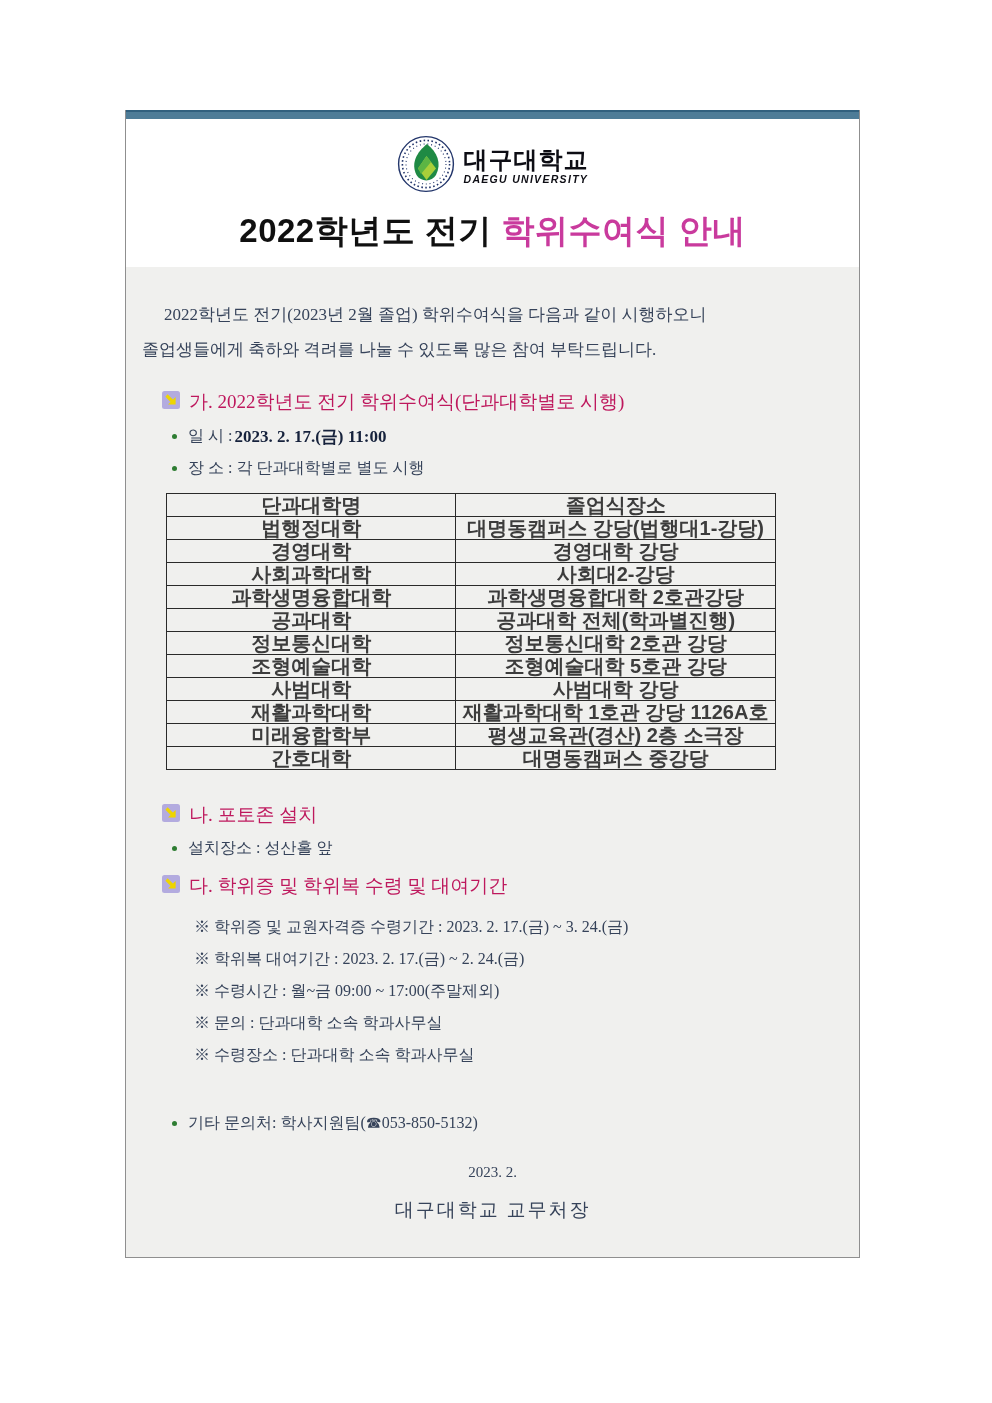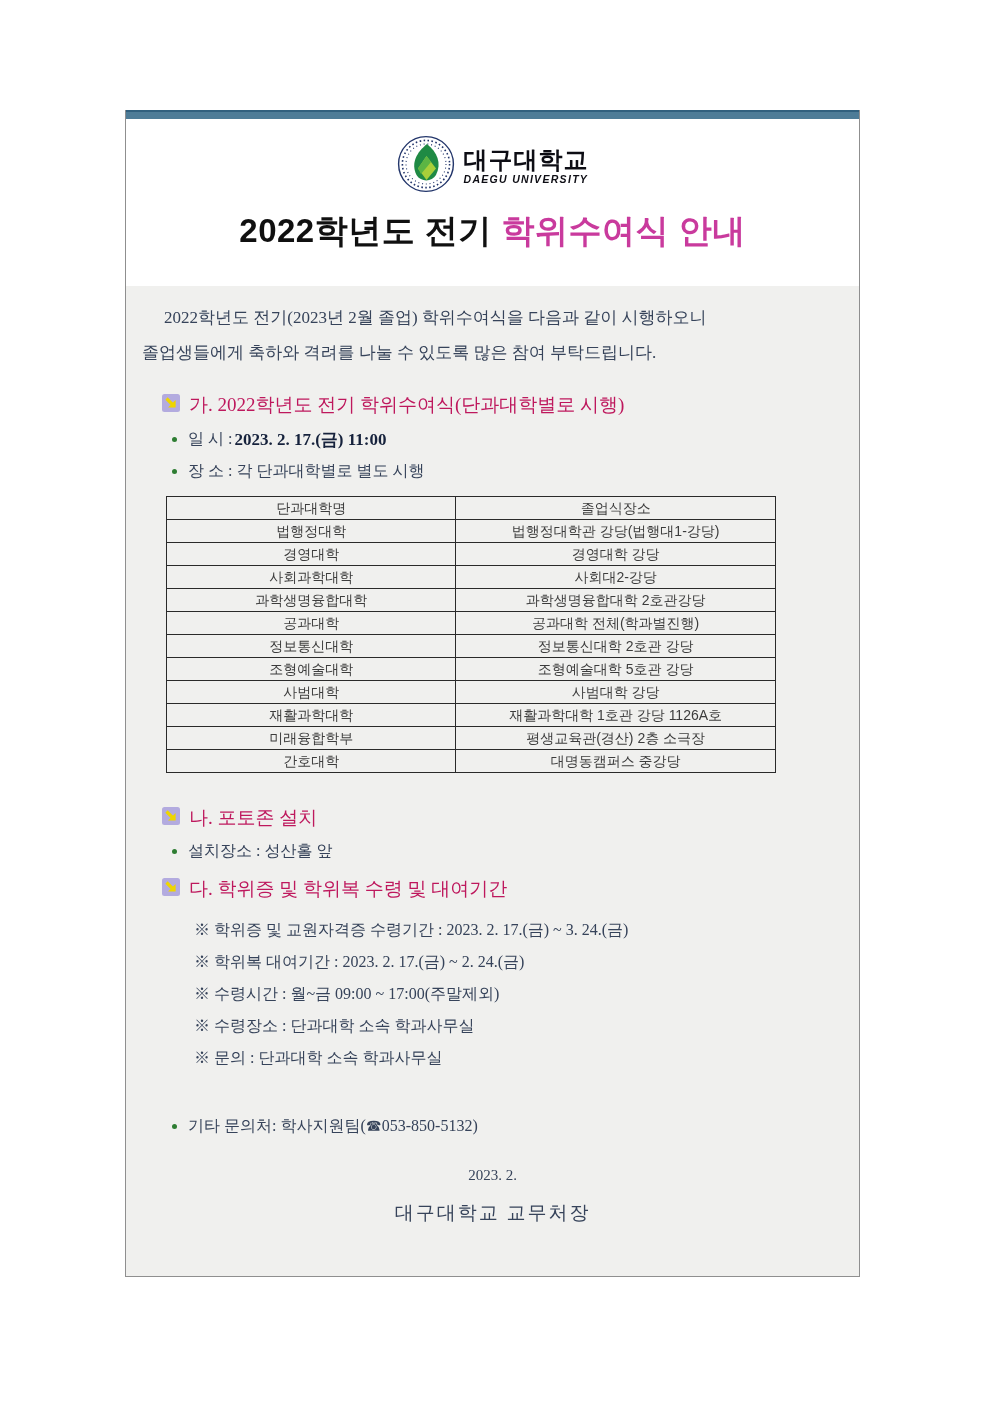--- a/index.html
+++ b/index.html
@@ -7,52 +7,52 @@
     width:992px; height:1403px; position:relative; background:#ffffff;
     font-family:"Liberation Serif", serif;
   }
   .doc-box {
     position:absolute; left:125px; top:110px; width:733px;
     background:#ffffff; border:1px solid #8f8f8f; border-top:none;
   }
   .accent-bar { height:7px; background:#4e7c97; border-top:2px solid #31607e; }
 
   
-  .header { height:167px; background:#ffffff; overflow:hidden; }
+  .header { height:148px; background:#ffffff; overflow:hidden; }
   .logo-row { display:flex; justify-content:center; align-items:center; gap:9px; padding-top:16px; }
   .wordmark { text-align:left; font-family:"Liberation Sans", sans-serif; }
   .wordmark-kr { font-size:24px; font-weight:bold; color:#0d0d14; letter-spacing:1px; line-height:26px; }
   .wordmark-en { font-size:10.5px; font-weight:bold; color:#0d0d14; letter-spacing:1.3px;font-style:italic; }
   .doc-title {
     margin-top:12px; text-align:center; font-family:"Liberation Sans", sans-serif;
     font-weight:800; font-size:33px; letter-spacing:0.5px; color:#101010; white-space:nowrap;
   }
   .doc-title .hl { color:#c93a9d; }
 
   
-  .body-area { background:#f0f0ee; box-sizing:border-box; height:990px; padding-top:14px; }
+  .body-area { background:#f0f0ee; box-sizing:border-box; height:990px; padding-top:30px; }
   .intro-line { font-size:17px; line-height:35px; color:#36435a; margin:0 16px; }
   .intro-first { padding-left:22px; }
 
   .section-head { display:flex; align-items:center; gap:9px; margin-left:36px; color:#be185d; font-size:19px; }
   .sh-a { margin-top:22px; }
   .sh-b { margin-top:32px; }
   .sh-c { margin-top:14px; }
   .arrow-badge { flex:none; display:block; }
 
   .bullet-line { display:flex; align-items:center; margin-left:46px; margin-top:10px; font-size:16px; color:#36435a; }
   .dot { width:5px; height:5px; border-radius:50%; background:#2e7d32; margin-right:11px; flex:none; }
   .bold-val { font-weight:bold; color:#16223c; font-size:17px; margin-left:2px; }
 
   table.ceremony {
     border-collapse:collapse; margin:14px 0 0 40px; width:610px;
     font-family:"Liberation Sans", sans-serif; color:#3c3c3c;
   }
   table.ceremony th, table.ceremony td {
-    border:1px solid #2a2a2a; text-align:center; font-size:14px; font-weight:normal;
+    border:1px solid #2a2a2a; text-align:center; font-size:20px; font-weight:bold;
     height:22px; line-height:22px; padding:0; white-space:nowrap;
   }
   .col-name { width:47.5%; }
 
   .notes-wrap { margin-top:12px; }
   .note-line { margin-left:68px; font-size:16px; line-height:32px; color:#36435a; white-space:nowrap; }
 
   .contact-line { margin-top:42px; }
   .date-line { margin-top:30px; text-align:center; font-size:15px; color:#36435a; }
   .signature-line { margin-top:16px; text-align:center; font-size:19px; color:#36435a; letter-spacing:2px; }
@@ -113,21 +113,21 @@
     <table class="ceremony">
       <thead>
         <tr>
           <th class="col-name">단과대학명</th>
           <th>졸업식장소</th>
         </tr>
       </thead>
       <tbody>
           <tr>
             <td>법행정대학</td>
-            <td>법행정대학관 강당(법행대1-강당)</td>
+            <td>대명동캠퍼스 강당(법행대1-강당)</td>
           </tr>
           <tr>
             <td>경영대학</td>
             <td>경영대학 강당</td>
           </tr>
           <tr>
             <td>사회과학대학</td>
             <td>사회대2-강당</td>
           </tr>
           <tr>
@@ -188,22 +188,22 @@
           <polygon points="13.6,13.6 6,13.6 13.6,6" fill="#eed500"></polygon>
         </svg>
       </span>
       <span>다. 학위증 및 학위복 수령 및 대여기간</span>
     </div>
 
     <div class="notes-wrap">
         <div class="note-line">※ 학위증 및 교원자격증 수령기간 : 2023. 2. 17.(금) ~ 3. 24.(금)</div>
         <div class="note-line">※ 학위복 대여기간 : 2023. 2. 17.(금) ~ 2. 24.(금)</div>
         <div class="note-line">※ 수령시간 : 월~금 09:00 ~ 17:00(주말제외)</div>
+        <div class="note-line">※ 문의 : 단과대학 소속 학과사무실</div>
         <div class="note-line">※ 수령장소 : 단과대학 소속 학과사무실</div>
-        <div class="note-line">※ 문의 : 단과대학 소속 학과사무실</div>
       </div>
 
     <div class="bullet-line contact-line">
       <span class="dot"></span>
       <span>기타 문의처:  학사지원팀(☎053-850-5132)</span>
     </div>
 
     <div class="date-line">2023.  2.</div>
     <div class="signature-line">대구대학교 교무처장</div>
   </div>

